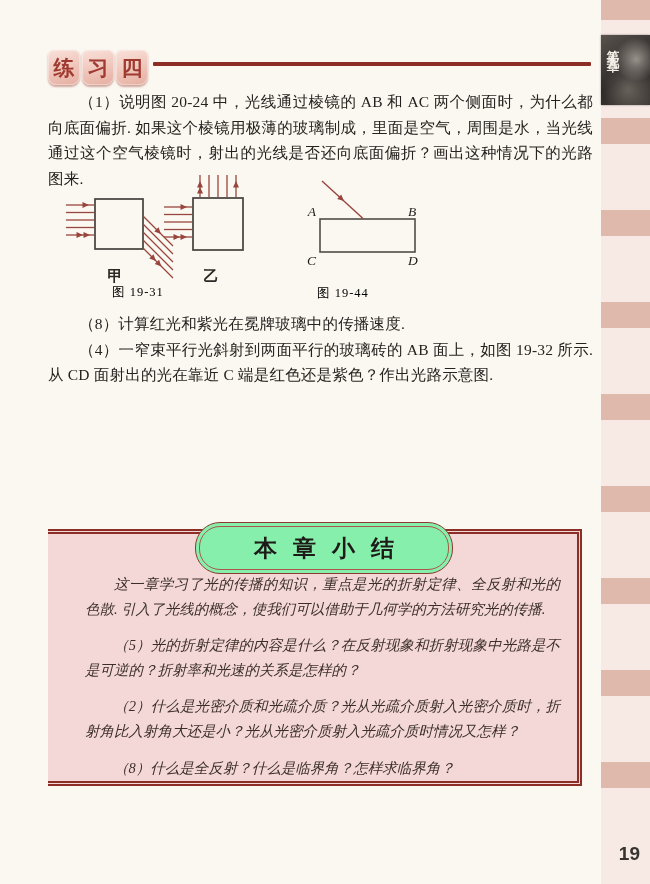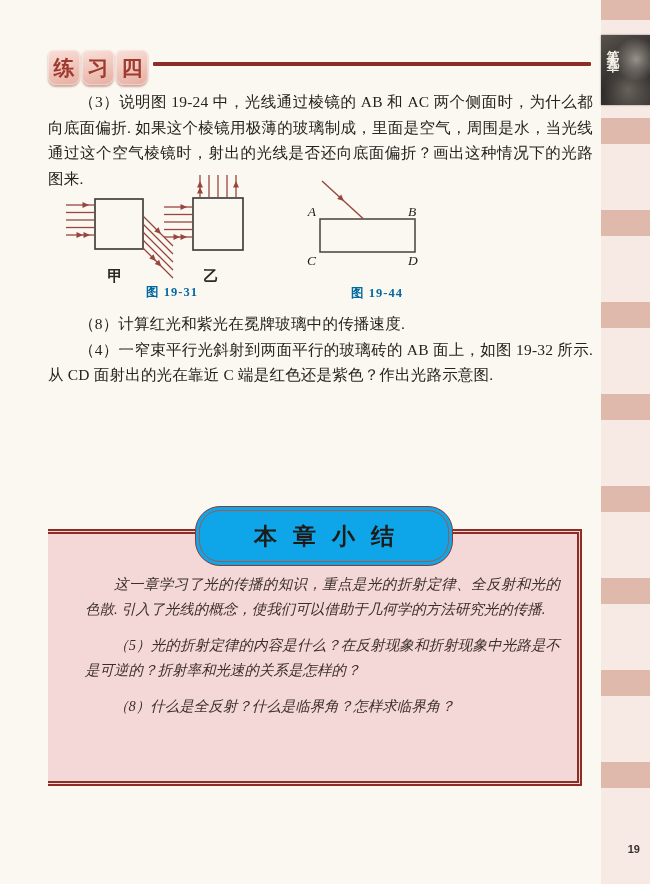--- a/index.html
+++ b/index.html
@@ -14,47 +14,47 @@
   .band{position:absolute;left:0;right:0;height:26px;background:#dfb9ac;}
   .chapter-tab{position:absolute;top:35px;left:0;width:49px;height:70px;
     background:
       radial-gradient(circle at 72% 35%, rgba(205,198,188,.65), rgba(0,0,0,0) 38%),
       radial-gradient(circle at 55% 78%, rgba(165,155,145,.45), rgba(0,0,0,0) 42%),
       linear-gradient(145deg,#5a534e 0%,#2e2b29 55%,#433d39 100%);
     box-shadow:0 0 2px rgba(0,0,0,.4);}
   .chapter-label{position:absolute;left:3px;top:5px;writing-mode:vertical-rl;
     font-size:12.5px;font-weight:700;letter-spacing:3px;color:#f4f0e8;
     font-family:"Liberation Sans","DejaVu Sans",sans-serif;}
-  .page-number{position:absolute;top:843px;right:10px;font-size:11px;font-weight:700;
+  .page-number{position:absolute;top:843px;right:10px;font-size:19px;font-weight:700;
     color:#37332f;font-family:"Liberation Sans","DejaVu Sans",sans-serif;}
   
   .ex-header{position:absolute;left:48px;top:50px;height:36px;display:flex;gap:2px;}
   .stamp{display:inline-flex;align-items:center;justify-content:center;
     width:32px;height:35px;font-size:21px;font-weight:700;color:#a03a31;
     background:linear-gradient(165deg,#f9e1da 0%,#efc5ba 55%,#e6aea1 100%);
     border-radius:6px 6px 9px 8px;box-shadow:0 1.5px 2px rgba(150,70,60,.45), inset 0 0 0 1px rgba(255,255,255,.35);}
   .ex-rule{position:absolute;left:153px;top:62px;width:438px;height:4px;background:#8c2e25;border-radius:1px;}
   
   .problems{position:absolute;left:48px;width:545px;font-size:15.5px;line-height:25.5px;
     text-align:justify;letter-spacing:.2px;}
   .problems p{margin:0;text-indent:2em;}
   .p-top{top:89px;}
   .p-bottom{top:311px;}
   
   .figures{position:absolute;left:48px;top:172px;width:545px;height:133px;}
   .fig-svg{position:absolute;left:0;top:0;}
   .fig-label{position:absolute;width:26px;text-align:center;font-size:15px;font-weight:700;color:#2a2724;}
-  .fig-caption{position:absolute;width:120px;text-align:center;font-size:12.5px;
-    color:#0369a1;letter-spacing:1px;font-weight:bold;}
+  .fig-caption{position:absolute;width:120px;text-align:left;font-size:12.5px;
+    color:#000000;letter-spacing:1px;}
   
   .summary-box{position:absolute;left:48px;top:529px;width:534px;height:257px;box-sizing:border-box;
     background:#f4d8d8;
     border-top:5px double #8c2e25;border-bottom:5px double #8c2e25;border-right:5px double #8c2e25;}
-  .summary-pill{position:absolute;left:195px;top:506px;width:258px;height:60px;box-sizing:border-box;
-    background:#0ea5e9;border:1.5px solid #8c3a30;border-radius:25px;
+  .summary-pill{position:absolute;left:195px;top:522px;width:258px;height:52px;box-sizing:border-box;
+    background:#86efac;border:1.5px solid #8c3a30;border-radius:25px;
     display:flex;align-items:center;justify-content:center;z-index:2;}
   .summary-pill::before{content:"";position:absolute;inset:3px;border:1px solid #aa574b;border-radius:21px;}
   .summary-title{font-size:23px;font-weight:700;color:#1d1a18;letter-spacing:16px;padding-left:16px;}
   .summary-text{position:absolute;left:73px;top:560px;width:499px;
     font-size:14.5px;line-height:24.6px;text-align:justify;color:#3c2f2a;font-style:italic;}
   .summary-text p{margin:12px;text-indent:2em;}
 </style>
 </head>
 <body>
 
@@ -77,21 +77,21 @@
   </div>
 
   <div class="ex-header">
     <span class="stamp">练</span>
     <span class="stamp">习</span>
     <span class="stamp">四</span>
   </div>
   <div class="ex-rule"></div>
 
   <div class="problems p-top">
-    <p>（3）说明图 19-24 中，光线通过棱镜的 AB 和 AC 两个侧面时，为什么都向底面偏折. 如果这个棱镜用极薄的玻璃制成，里面是空气，周围是水，当光线通过这个空气棱镜时，射出的光线是否还向底面偏折？画出这种情况下的光路图来.</p>
+    <p>（1）说明图 20-24 中，光线通过棱镜的 AB 和 AC 两个侧面时，为什么都向底面偏折. 如果这个棱镜用极薄的玻璃制成，里面是空气，周围是水，当光线通过这个空气棱镜时，射出的光线是否还向底面偏折？画出这种情况下的光路图来.</p>
   </div>
 
   <div class="figures">
     <svg class="fig-svg" width="545" height="133" viewBox="0 0 545 133">
       <defs>
         <g id="arr">
             <path d="M-6.5,-3 L0,0 L-6.5,3 Z"></path>
           </g>
       </defs>
 
@@ -171,16 +171,17 @@
     <p>（4）一窄束平行光斜射到两面平行的玻璃砖的 AB 面上，如图 19-32 所示. 从 CD 面射出的光在靠近 C 端是红色还是紫色？作出光路示意图.</p>
   </div>
 
   <div class="summary-box"></div>
   <div class="summary-pill">
     <span class="summary-title">本章小结</span>
   </div>
   <div class="summary-text">
     <p>这一章学习了光的传播的知识，重点是光的折射定律、全反射和光的色散. 引入了光线的概念，使我们可以借助于几何学的方法研究光的传播.</p>
     <p>（5）光的折射定律的内容是什么？在反射现象和折射现象中光路是不是可逆的？折射率和光速的关系是怎样的？</p>
+    <p>（2）什么是光密介质和光疏介质？光从光疏介质射入光密介质时，折射角比入射角大还是小？光从光密介质射入光疏介质时情况又怎样？</p>
     <p>（8）什么是全反射？什么是临界角？怎样求临界角？</p>
   </div>
 
 </div>
 
 </body></html>

